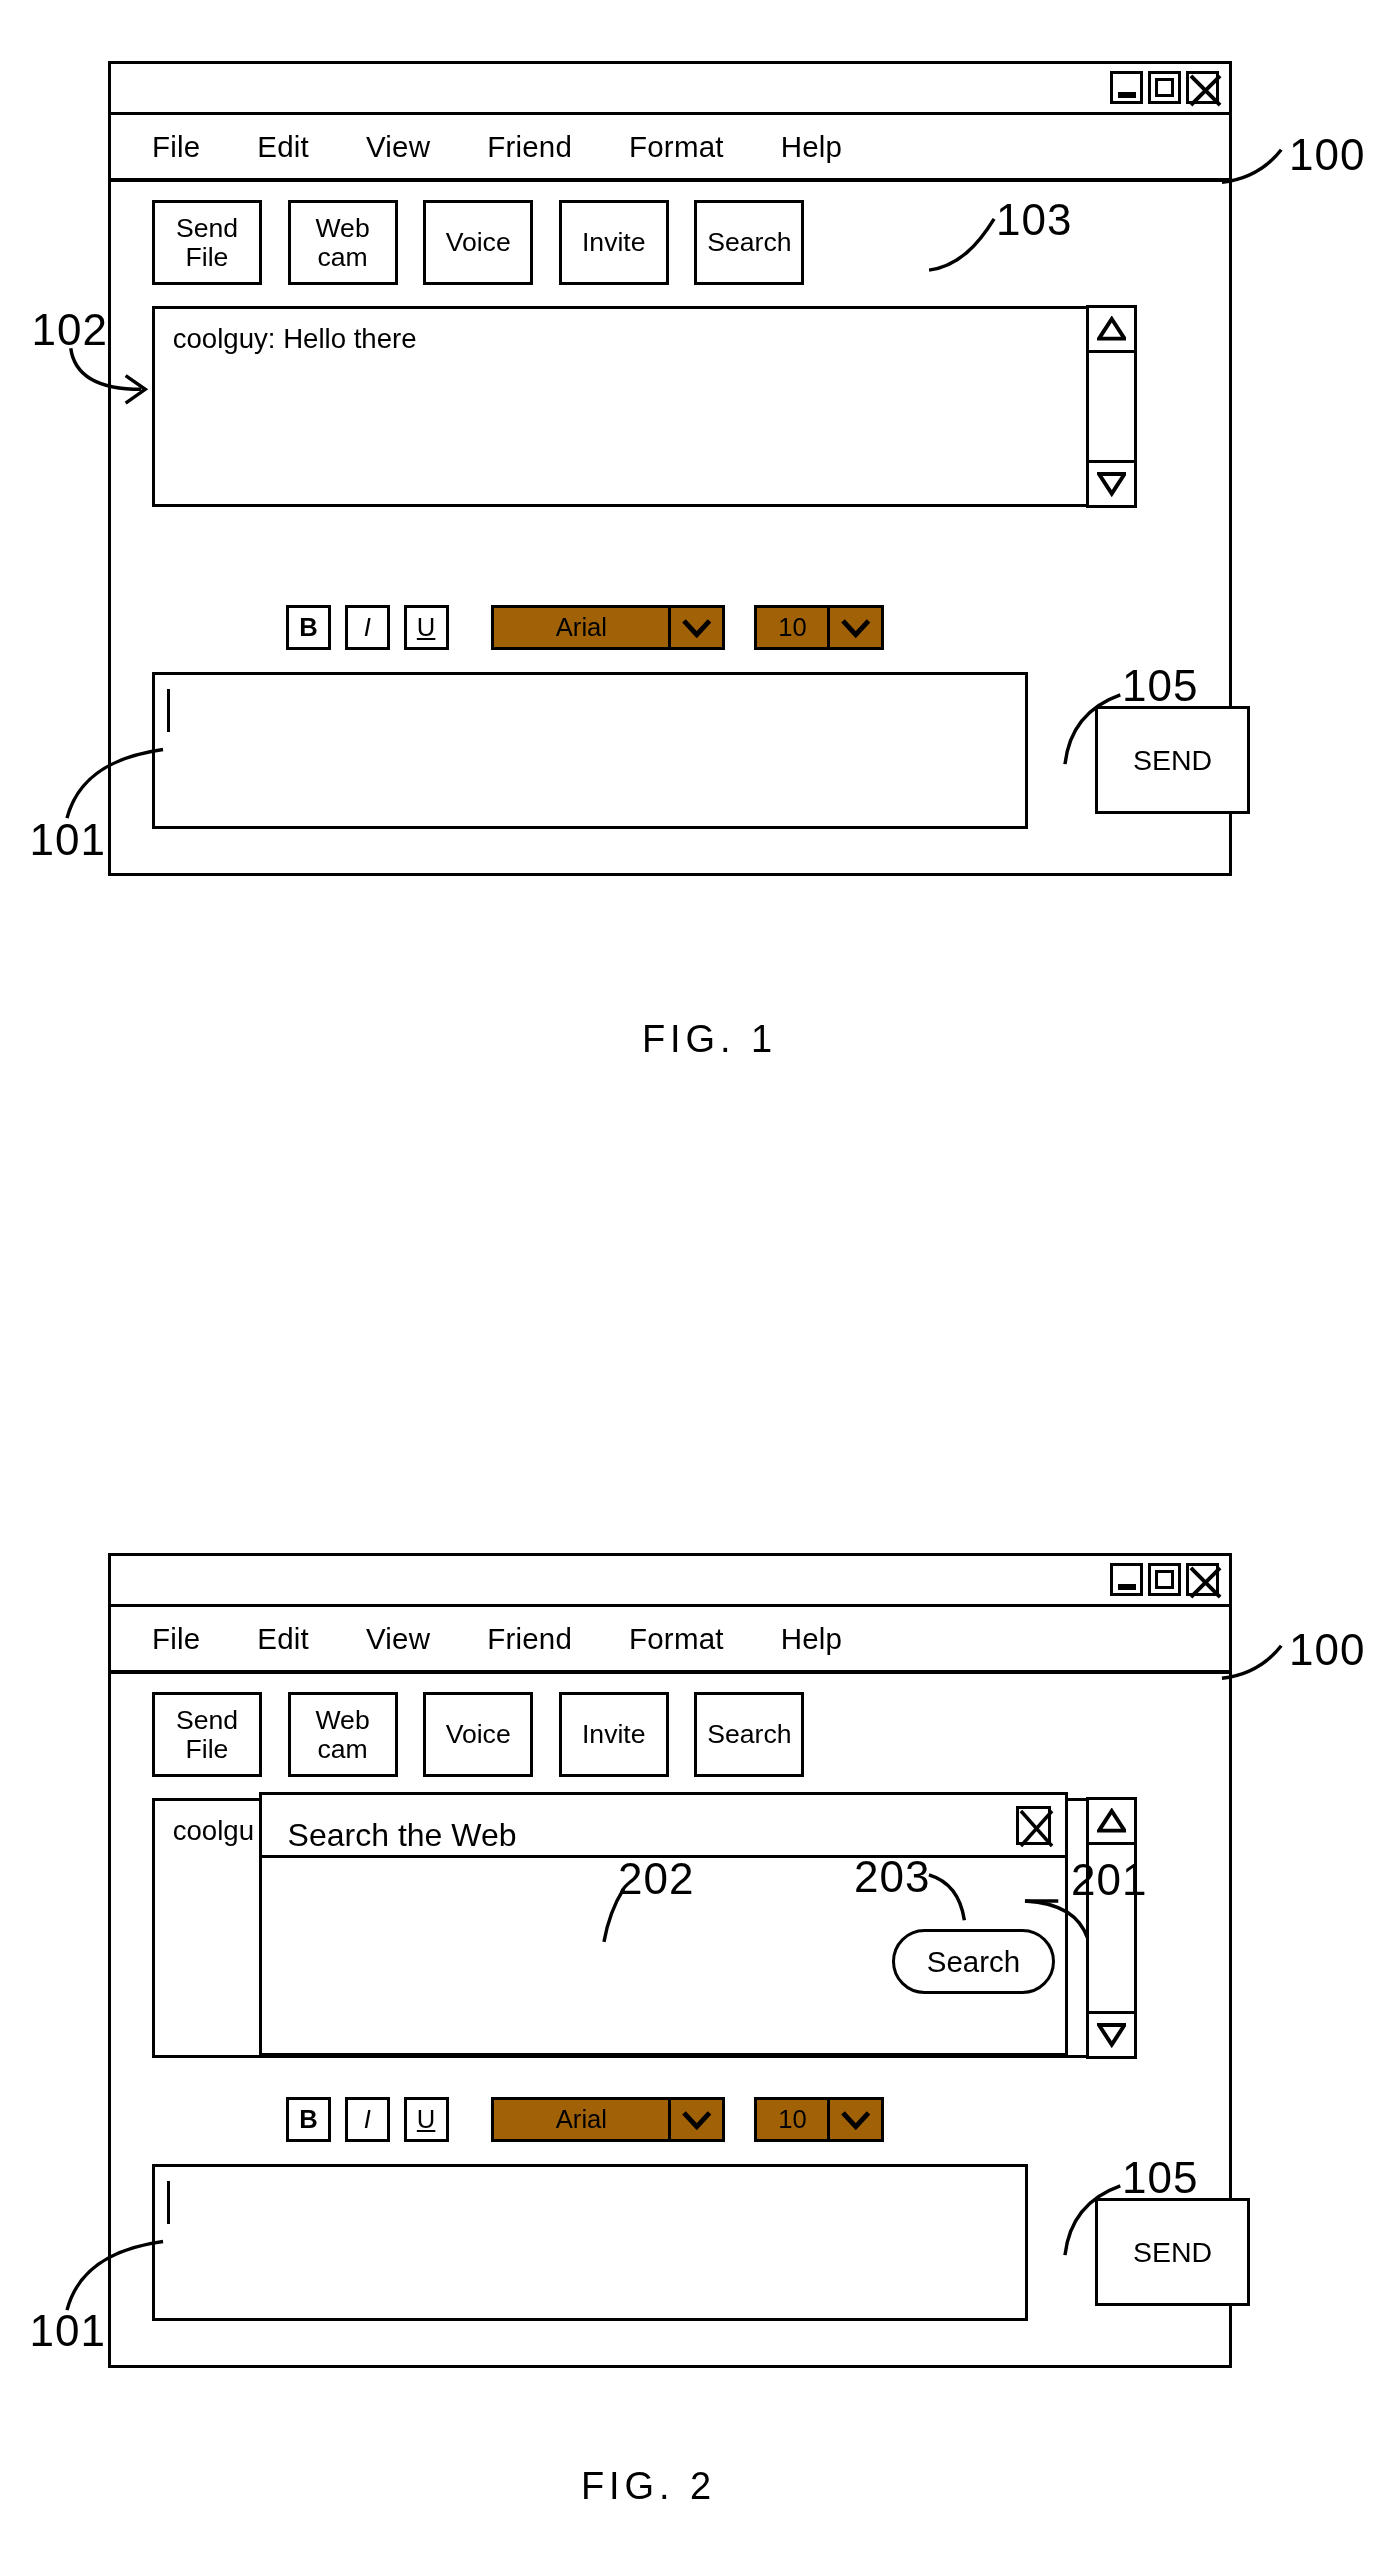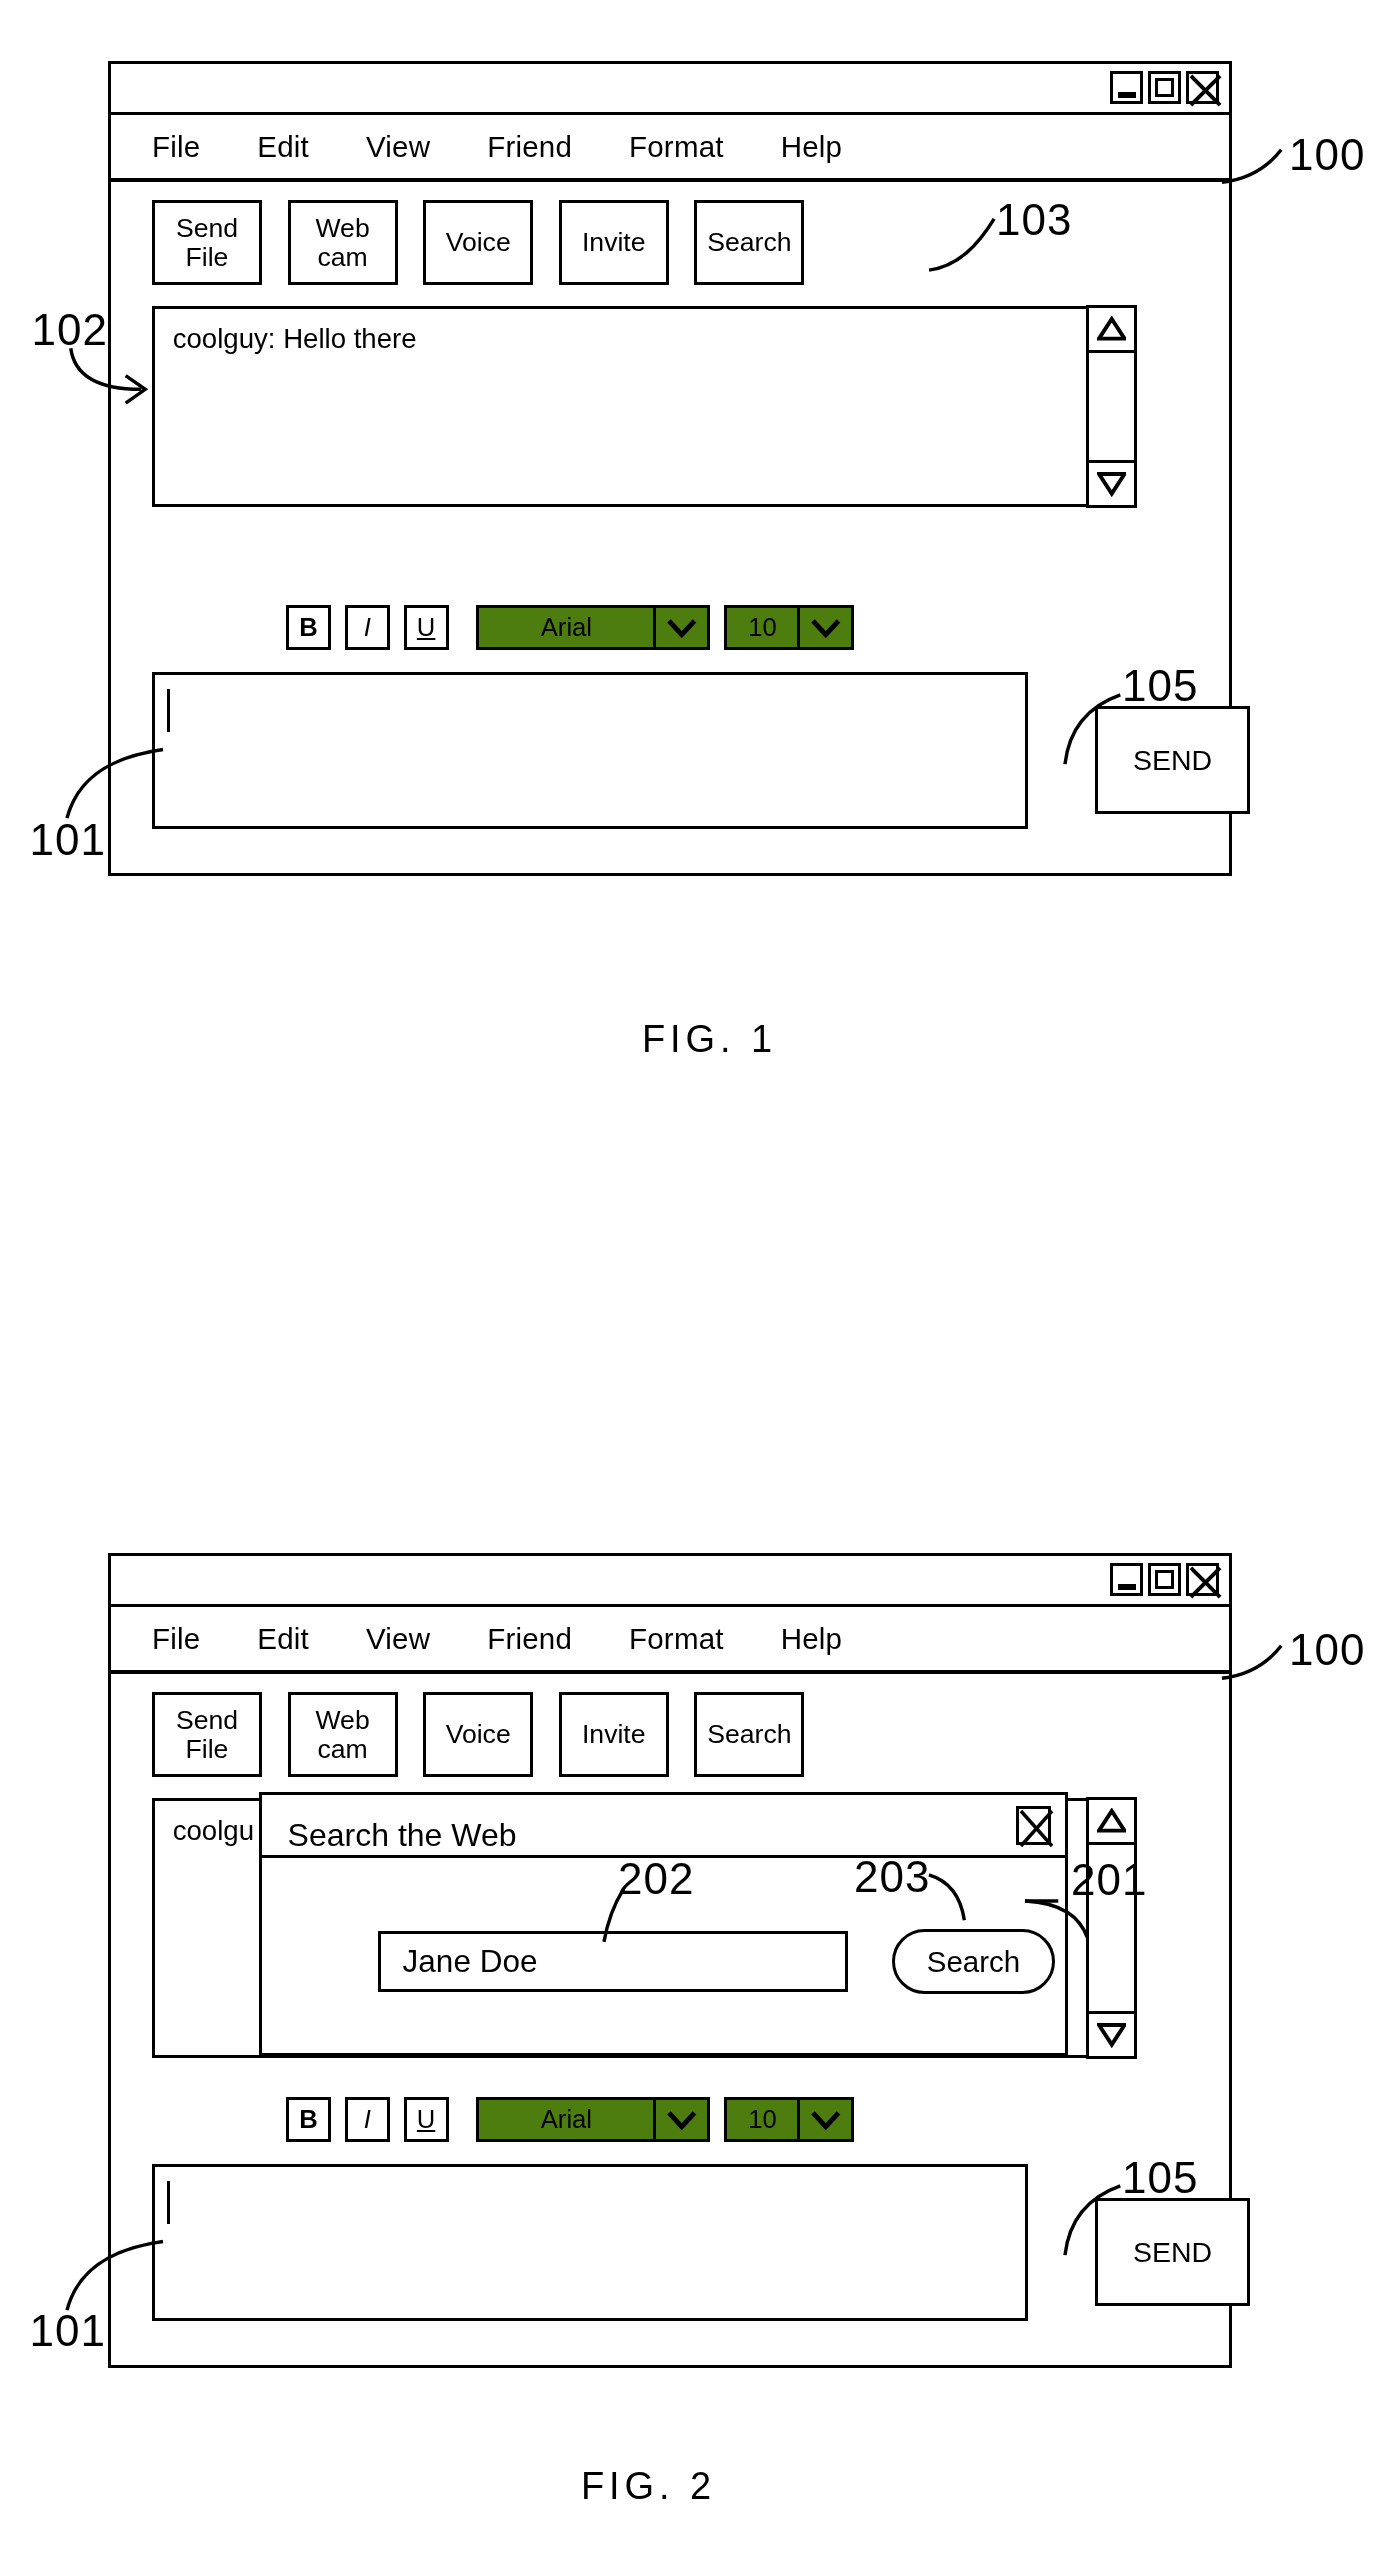--- a/index.html
+++ b/index.html
@@ -109,23 +109,23 @@
     border: 3.9px solid #000; background: #fff;
     display: flex; align-items: center; justify-content: center;
     font-size: 25.6px;
     margin-right: 13.8px;
   }
   .fbtn.i { font-style: italic; }
   .fbtn.u { text-decoration: underline; }
 
   .combo {
     display: flex; align-items: stretch;
-    border: 3.9px solid #000; background: #4d7c0f;
+    border: 3.9px solid #000; background: #a16207;
     height: 45px;
-    margin-left: 14px;
+    margin-left: 29px;
   }
   .combo .cval {
     display: flex; align-items: center; justify-content: center;
     font-size: 25.6px;
     padding: 0 9.8px;
     border-right: 3.9px solid #000;
   }
   .combo .carrow {
     width: 51px;
     display: flex; align-items: center; justify-content: center;
@@ -388,21 +388,20 @@
     <div class="dialog" style="left:148px; top:236px; width:809px; height:264px;">
       <div class="dlgtitle">
         <div class="t">Search the Web</div>
         <div class="dlgclose">
           <svg width="35" height="39" viewBox="0 0 36 40">
             <line x1="2" y1="2" x2="34" y2="38" stroke="#000" stroke-width="3.5"></line>
             <line x1="34" y1="2" x2="2" y2="38" stroke="#000" stroke-width="3.5"></line>
           </svg>
         </div>
       </div>
-      <div class="searchfield" style="left:116px; top:136px; width:470px; height:61px;">Jane Doe</div>
       <div class="searchbtn" style="left:630px; top:134px; width:163px; height:65px;">Search</div>
     </div>
 
     <div class="fmtbar" style="left:175px; top:541px;">
       <div class="fbtn b" style="font-weight:bold;">B</div>
       <div class="fbtn i">I</div>
       <div class="fbtn u">U</div>
       <div class="combo" style="width:234px;">
         <div class="cval" style="flex:1;">Arial</div>
         <div class="carrow">

